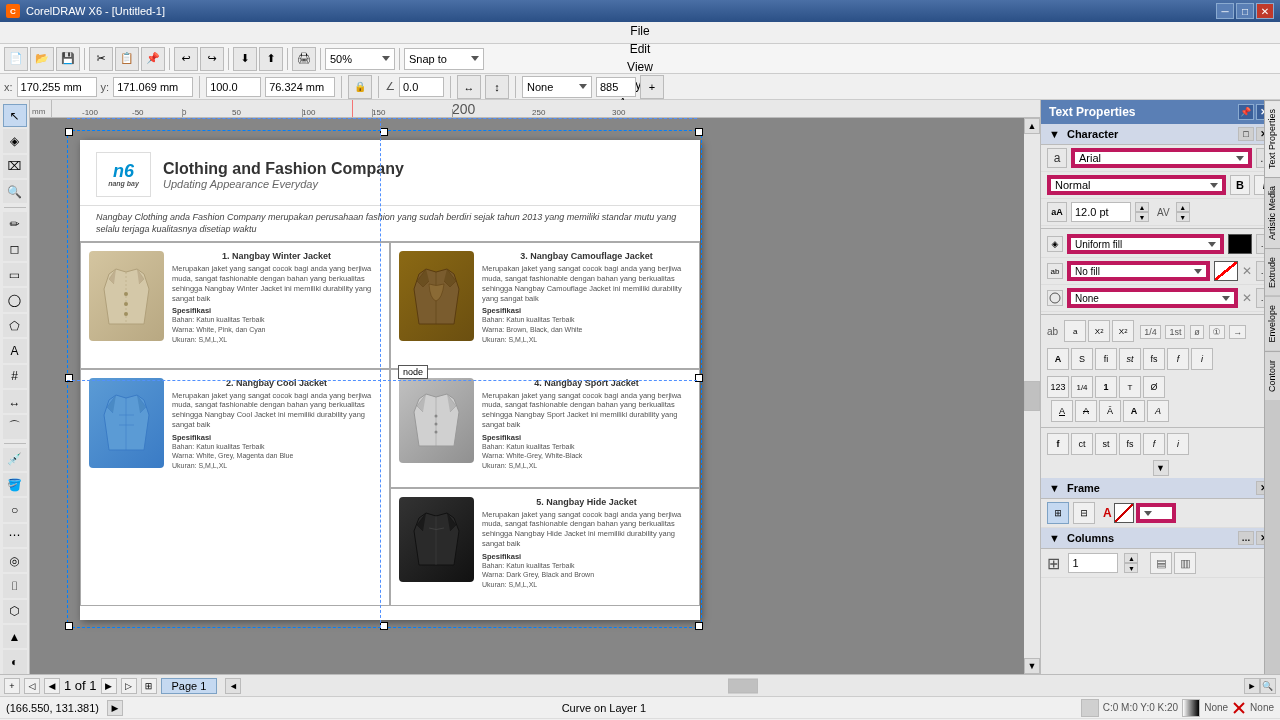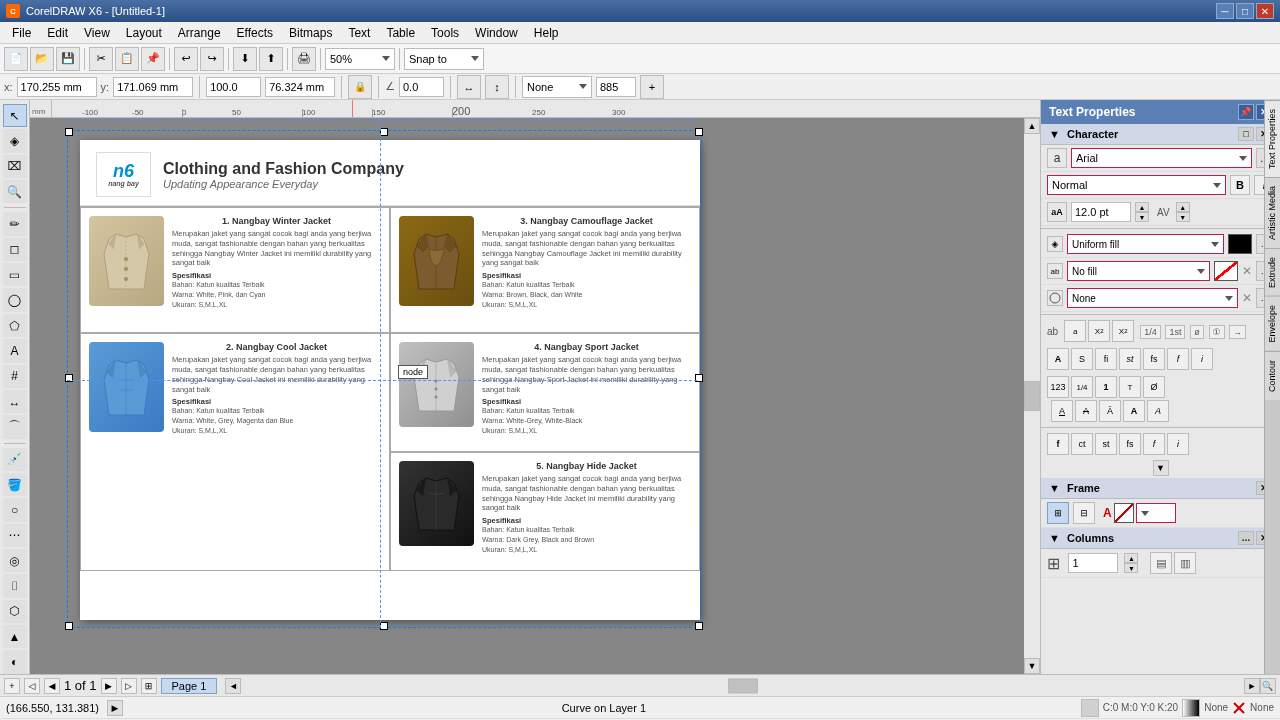--- a/index.html
+++ b/index.html
@@ -25,20 +25,21 @@
 
     
     .menu-bar {
       height: 22px;
       background: #f0f0f0;
       display: flex;
       align-items: center;
       padding: 0 4px;
       border-bottom: 1px solid #ccc;
       font-size: 12px;
+      flex-direction: column;
     }
     .menu-item { padding: 2px 8px; cursor: pointer; white-space: nowrap; }
 
     
     .toolbar1 {
       height: 30px;
       background: #f5f5f5;
       display: flex;
       align-items: center;
       padding: 0 4px;
@@ -200,21 +201,21 @@
     .panel-row {
       display: flex;
       align-items: center;
       padding: 3px 6px;
       gap: 4px;
       border-bottom: 1px solid #ddd;
     }
     .panel-dropdown {
       flex: 1;
       height: 20px;
-      border: 1px solid #be185d;
+      border: 4px solid #be185d;
       background: white;
       font-size: 11px;
       display: flex;
       align-items: center;
       justify-content: space-between;
       padding: 0 4px;
       cursor: pointer;
     }
     .panel-input {
       width: 55px; height: 20px;
@@ -471,21 +472,21 @@
     </div>
 
     <div class="ruler-h">
       <div style="position:absolute; left:0; top:0; width:100%; height:100%; display:flex; align-items:flex-end;">
         <span style="position:absolute; left:30px; font-size:8px; color:#555;margin-top:8px;">-100</span>
         <span style="position:absolute; left:80px; font-size:8px; color:#555;">-50</span>
         <span style="position:absolute; left:130px; font-size:8px; color:#555;">0</span>
         <span style="position:absolute; left:180px; font-size:8px; color:#555;">50</span>
         <span style="position:absolute; left:250px; font-size:8px; color:#555;">100</span>
         <span style="position:absolute; left:320px; font-size:8px; color:#555;">150</span>
-        <span style="position:absolute; left:400px; font-size:11px; color:#555;">200</span>
+        <span style="position:absolute; left:400px; font-size:14px; color:#555;">200</span>
         <span style="position:absolute; left:480px; font-size:8px; color:#555;">250</span>
         <span style="position:absolute; left:560px; font-size:8px; color:#555;">300</span>
 
         <div style="position:absolute; left:130px; bottom:0; width:1px; height:8px; background:#999;"></div>
         <div style="position:absolute; left:250px; bottom:0; width:1px; height:8px; background:#999;"></div>
         <div style="position:absolute; left:320px; bottom:0; width:1px; height:8px; background:#999;"></div>
         <div style="position:absolute; left:400px; bottom:0; width:1px; height:8px; background:#999;"></div>
 
         <div style="position:absolute; left:300px; bottom:0; width:1px; height:100%; background:#ff0000; opacity:0.5;"></div>
       </div>
@@ -510,20 +511,23 @@
           <div class="company-logo">
             <div style="font-size:18px; color:#0090d0; font-weight:bold; font-style:italic; line-height:1;">n6</div>
             <div style="font-size:7px; color:#555; font-style:italic;">nang bay</div>
           </div>
           <div>
             <div class="company-name">Clothing and Fashion Company</div>
             <div class="company-sub">Updating Appearance Everyday</div>
           </div>
         </div>
 
+        <div class="company-desc">
+          <em>Nangbay Clothing anda Fashion Company merupakan perusahaan fashion yang sudah berdiri sejak tahun 2013 yang memiliki standar mutu yang selalu terjaga kualitasnya disetiap waktu</em>
+        </div>
 
         <div style="display:grid; grid-template-columns:1fr 1fr; border-top:1px solid #aaa; height:calc(100% - 115px);">
 
           <div class="jacket-cell" style="border-right:1px solid #aaa; border-bottom:1px solid #aaa;">
             <div class="jacket-img jacket-beige" style="width:75px; height:90px; position:relative; display:flex; align-items:center; justify-content:center;">
               <svg width="55" height="75" viewBox="0 0 55 75">
                 <path d="M10,15 L5,30 L10,65 L45,65 L50,30 L45,15 L38,10 L27,13 L17,10 Z" fill="#d4c8a8" stroke="#b0a07a" stroke-width="1"></path>
                 <path d="M27,13 L27,65" stroke="#b0a07a" stroke-width="0.5" stroke-dasharray="2"></path>
                 <path d="M17,10 L10,20 L15,25" fill="#c0b090" stroke="#b0a07a" stroke-width="0.5"></path>
                 <path d="M38,10 L45,20 L40,25" fill="#c0b090" stroke="#b0a07a" stroke-width="0.5"></path>

